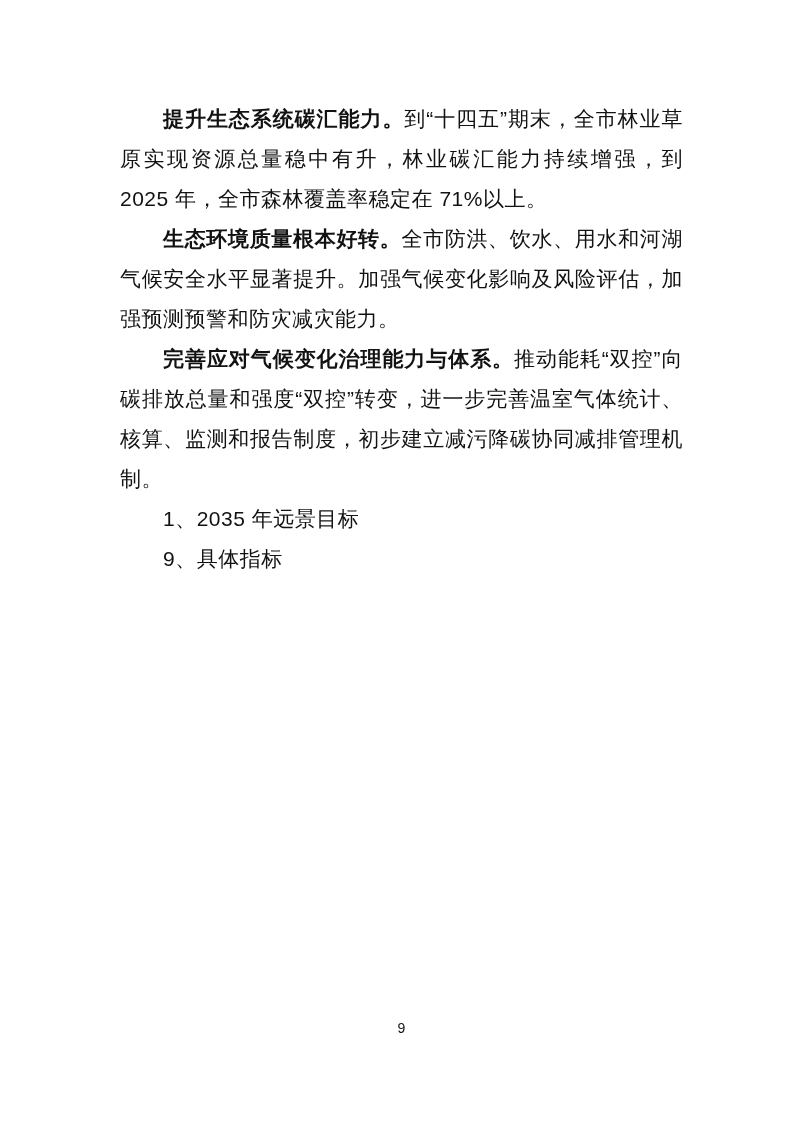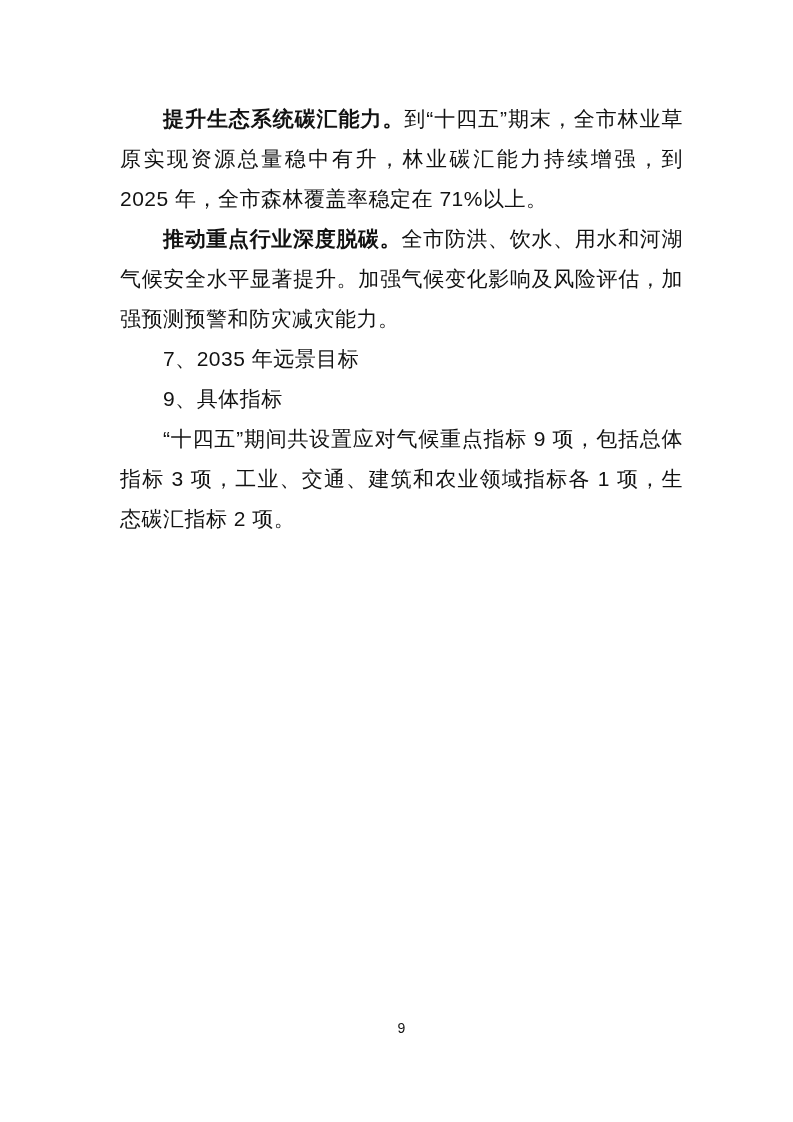--- a/index.html
+++ b/index.html
@@ -44,19 +44,19 @@
     line-height: 20px;
     color: #121212;
   }
 </style>
 </head>
 <body>
 
 <div class="page">
   <div class="content">
     <p><span class="lead">提升生态系统碳汇能力。</span><span>到“十四五”期末，全市林业草原实现资源总量稳中有升，林业碳汇能力持续增强，到 2025 年，全市森林覆盖率稳定在 71%以上。</span></p>
-    <p><span class="lead">推动重点行业深度脱碳。</span><span>全市防洪、饮水、用水和河湖气候安全水平显著提升。加强气候变化影响及风险评估，加强预测预警和防灾减灾能力。</span></p>
-    <p><span class="lead"></span><span>7、2035 年远景目标</span></p>
+    <p><span class="lead">生态环境质量根本好转。</span><span>全市防洪、饮水、用水和河湖气候安全水平显著提升。加强气候变化影响及风险评估，加强预测预警和防灾减灾能力。</span></p>
+    <p><span class="lead">完善应对气候变化治理能力与体系。</span><span>推动能耗“双控”向碳排放总量和强度“双控”转变，进一步完善温室气体统计、核算、监测和报告制度，初步建立减污降碳协同减排管理机制。</span></p>
+    <p><span class="lead"></span><span>1、2035 年远景目标</span></p>
     <p><span class="lead"></span><span>9、具体指标</span></p>
-    <p><span class="lead"></span><span>“十四五”期间共设置应对气候重点指标 9 项，包括总体指标 3 项，工业、交通、建筑和农业领域指标各 1 项，生态碳汇指标 2 项。</span></p>
   </div>
   <div class="footer">9</div>
 </div>
 
 </body></html>

